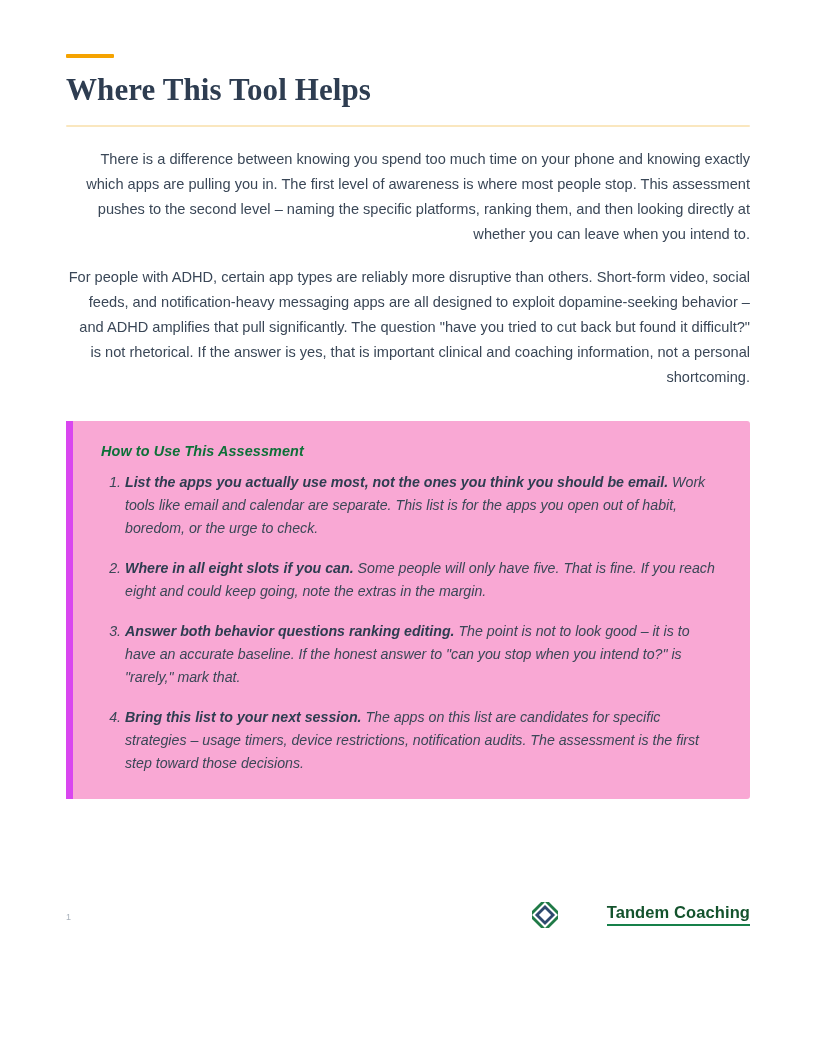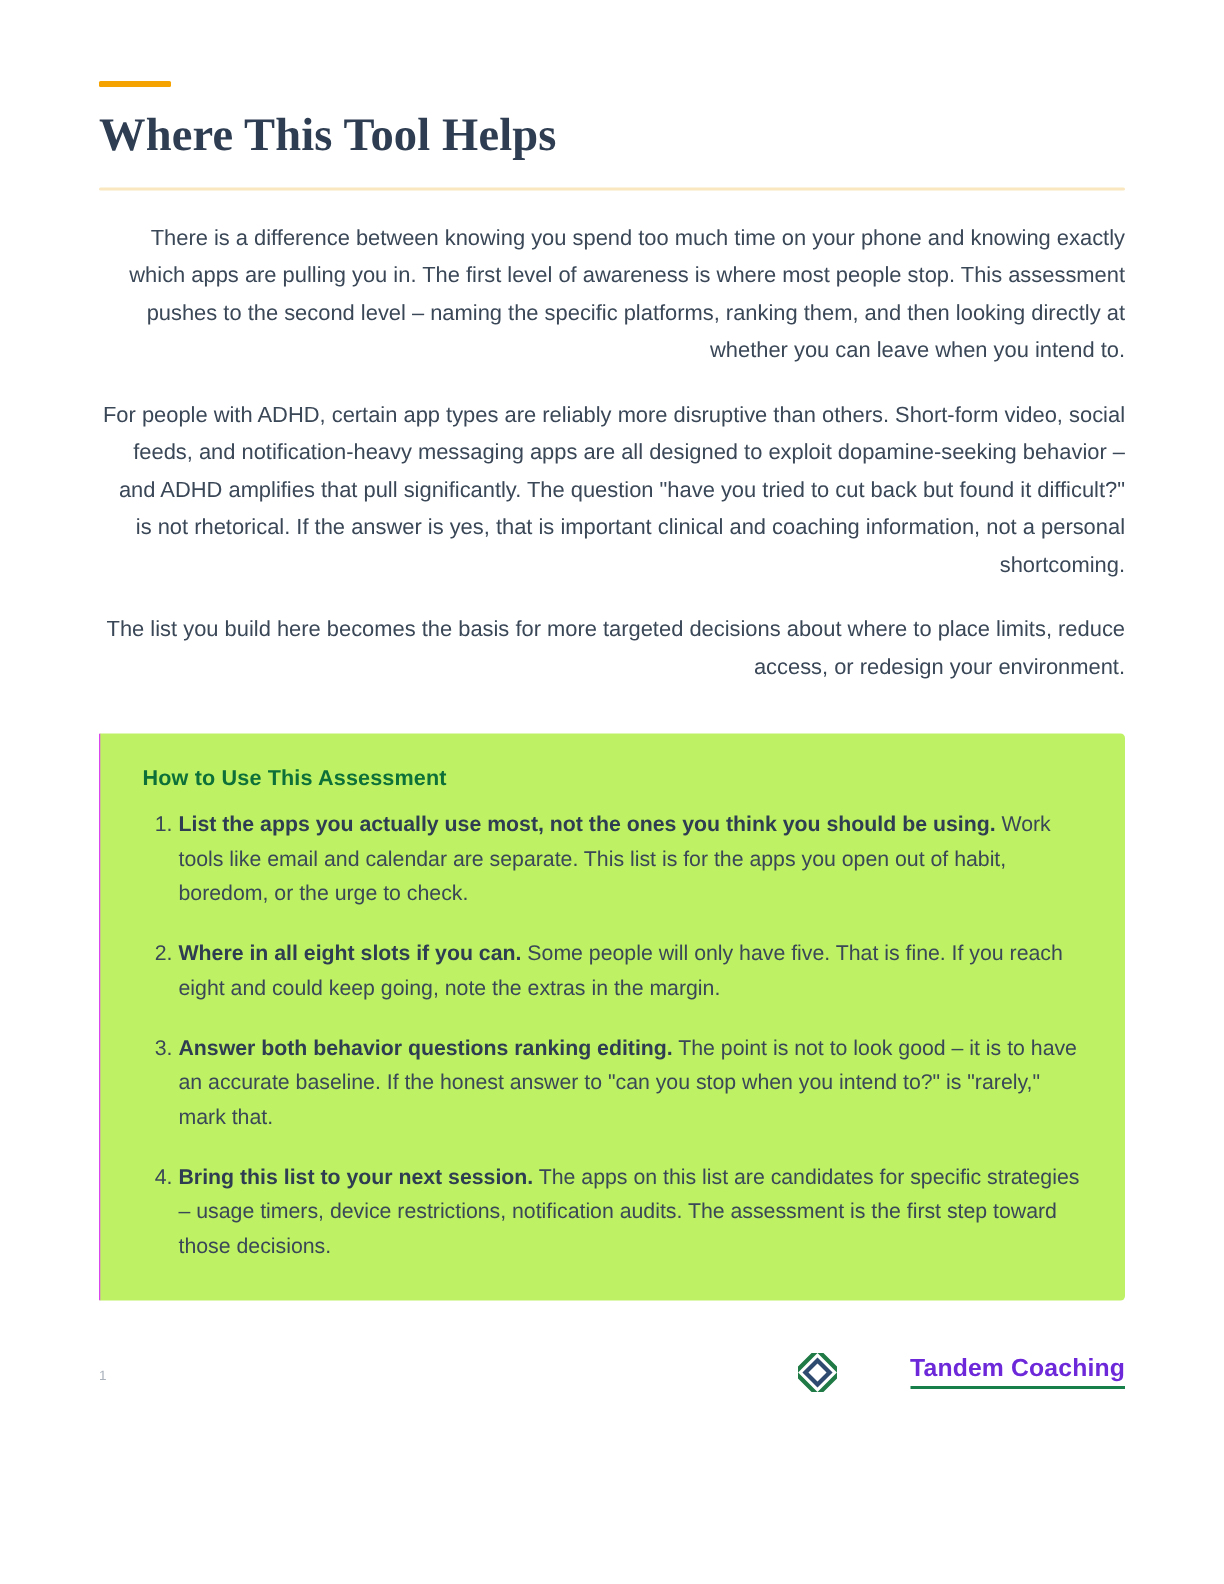--- a/index.html
+++ b/index.html
@@ -72,24 +72,25 @@
   .body-copy p:last-child {
     margin-bottom: 0;
   }
 
   
   .callout {
     position: relative;
     margin-top: 31px;
     width: 684px;
     box-sizing: border-box;
-    background: #bef264;
-    border-left: 1px solid #d946ef;
+    background: #f9a8d4;
+    border-left: 7px solid #d946ef;
     border-radius: 0 3px 3px 0;
     padding: 22px 26px 24px 28px;
+    font-style: italic;
   }
 
   .callout-title {
     font-size: 14.4px;
     font-weight: 700;
     color: #0d7038;
     margin: 0 0 12px 0;
     letter-spacing: 0.1px;
   }
 
@@ -161,21 +162,21 @@
   .brand-mark {
     width: 26px;
     height: 26px;
     flex: 0 0 26px;
     display: block;
   }
 
   .brand-name {
     font-size: 16.5px;
     font-weight: 700;
-    color: #6d28d9;
+    color: #14532d;
     letter-spacing: 0.1px;
     line-height: 1;
     padding-bottom: 3px;
     border-bottom: 2px solid #17804a;
     margin-left: 40px;
   }
 </style>
 </head>
 <body>
 
@@ -185,29 +186,28 @@
 
     <div class="accent-bar"></div>
 
     <h1 class="page-title">Where This Tool Helps</h1>
 
     <div class="title-rule"></div>
 
     <div class="body-copy">
       <p>There is a difference between knowing you spend too much time on your phone and knowing exactly which apps are pulling you in. The first level of awareness is where most people stop. This assessment pushes to the second level – naming the specific platforms, ranking them, and then looking directly at whether you can leave when you intend to.</p>
       <p>For people with ADHD, certain app types are reliably more disruptive than others. Short-form video, social feeds, and notification-heavy messaging apps are all designed to exploit dopamine-seeking behavior – and ADHD amplifies that pull significantly. The question "have you tried to cut back but found it difficult?" is not rhetorical. If the answer is yes, that is important clinical and coaching information, not a personal shortcoming.</p>
-      <p>The list you build here becomes the basis for more targeted decisions about where to place limits, reduce access, or redesign your environment.</p>
     </div>
 
     <div class="callout">
       <div class="callout-title">How to Use This Assessment</div>
 
       <ol class="callout-list">
         <li>
-          <b>List the apps you actually use most, not the ones you think you should be using.</b><span> Work tools like email and calendar are separate. This list is for the apps you open out of habit, boredom, or the urge to check.</span>
+          <b>List the apps you actually use most, not the ones you think you should be email.</b><span> Work tools like email and calendar are separate. This list is for the apps you open out of habit, boredom, or the urge to check.</span>
         </li>
         <li>
           <b>Where in all eight slots if you can.</b><span> Some people will only have five. That is fine. If you reach eight and could keep going, note the extras in the margin.</span>
         </li>
         <li>
           <b>Answer both behavior questions ranking editing.</b><span> The point is not to look good – it is to have an accurate baseline. If the honest answer to "can you stop when you intend to?" is "rarely," mark that.</span>
         </li>
         <li>
           <b>Bring this list to your next session.</b><span> The apps on this list are candidates for specific strategies – usage timers, device restrictions, notification audits. The assessment is the first step toward those decisions.</span>
         </li>

